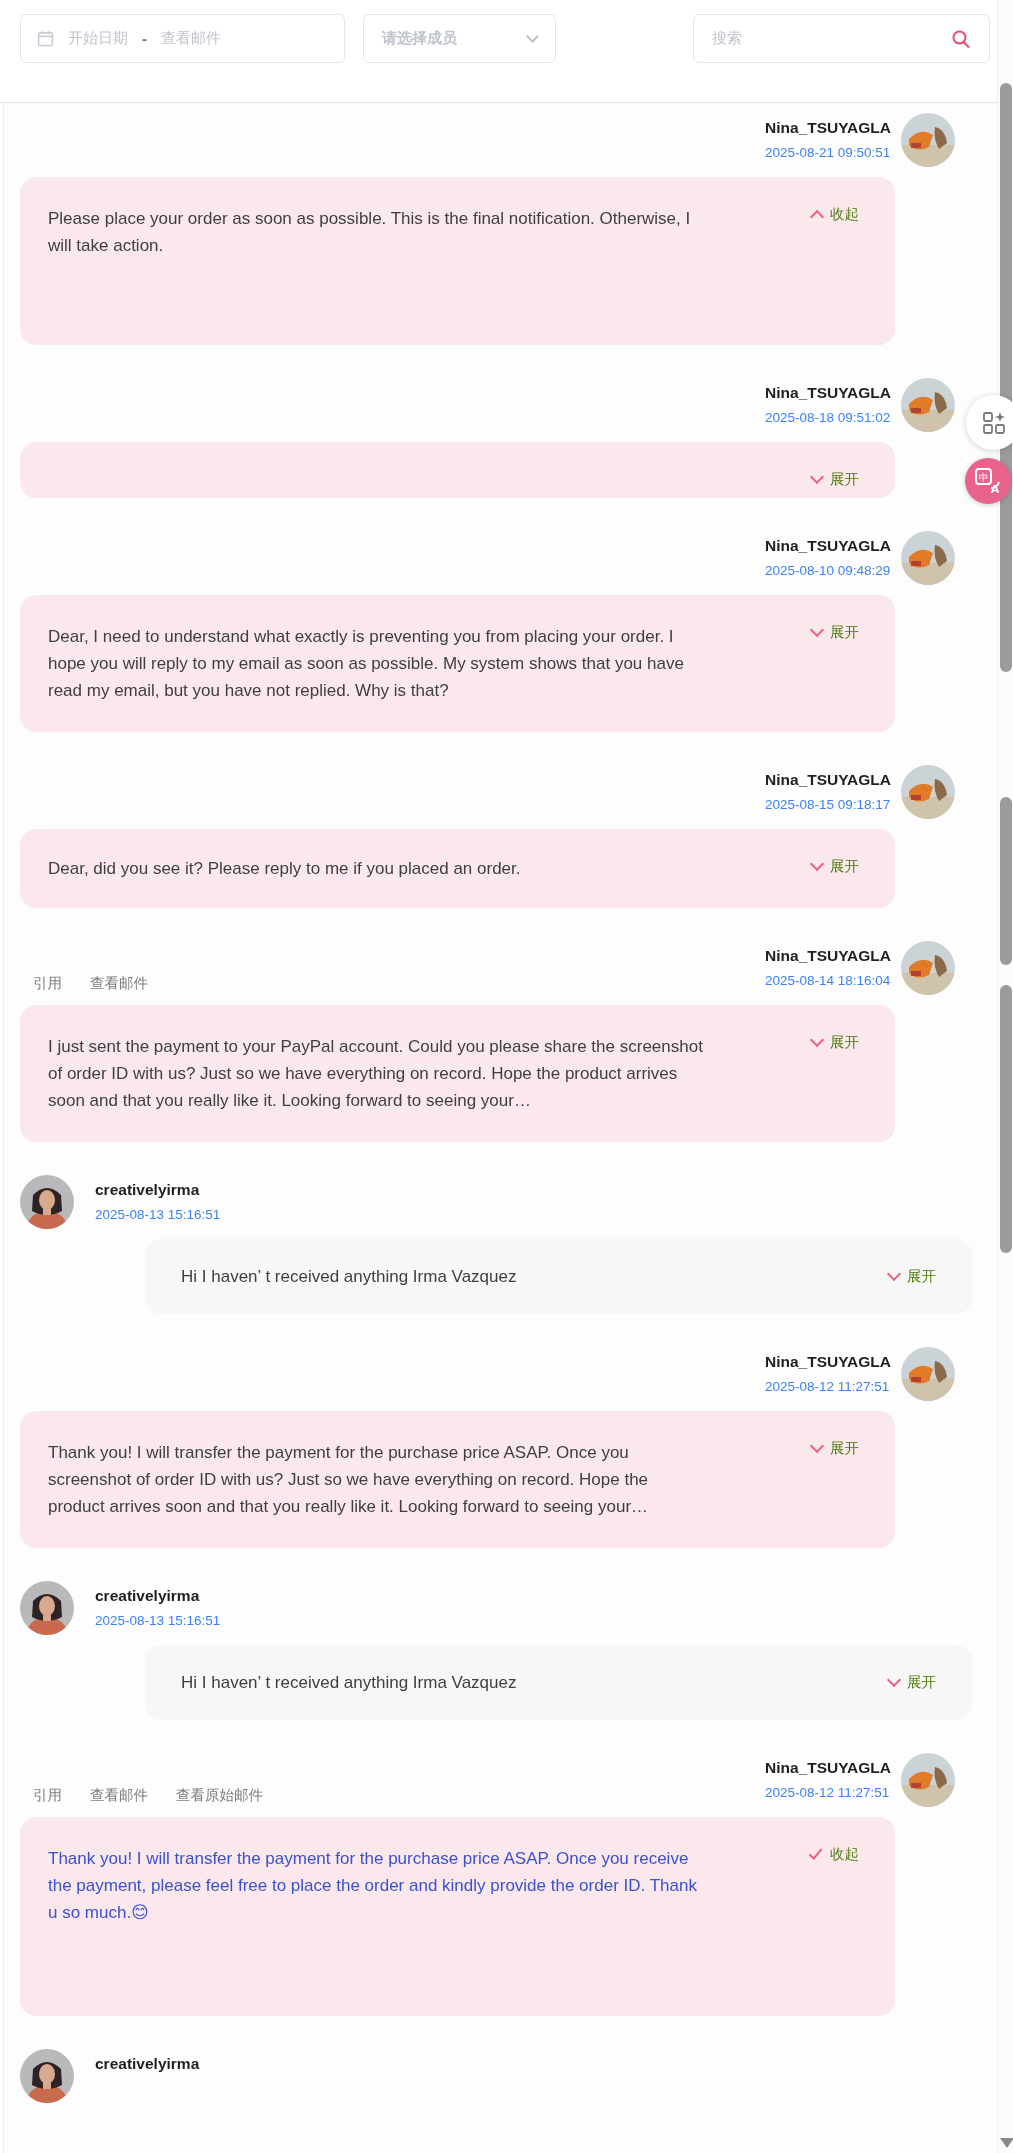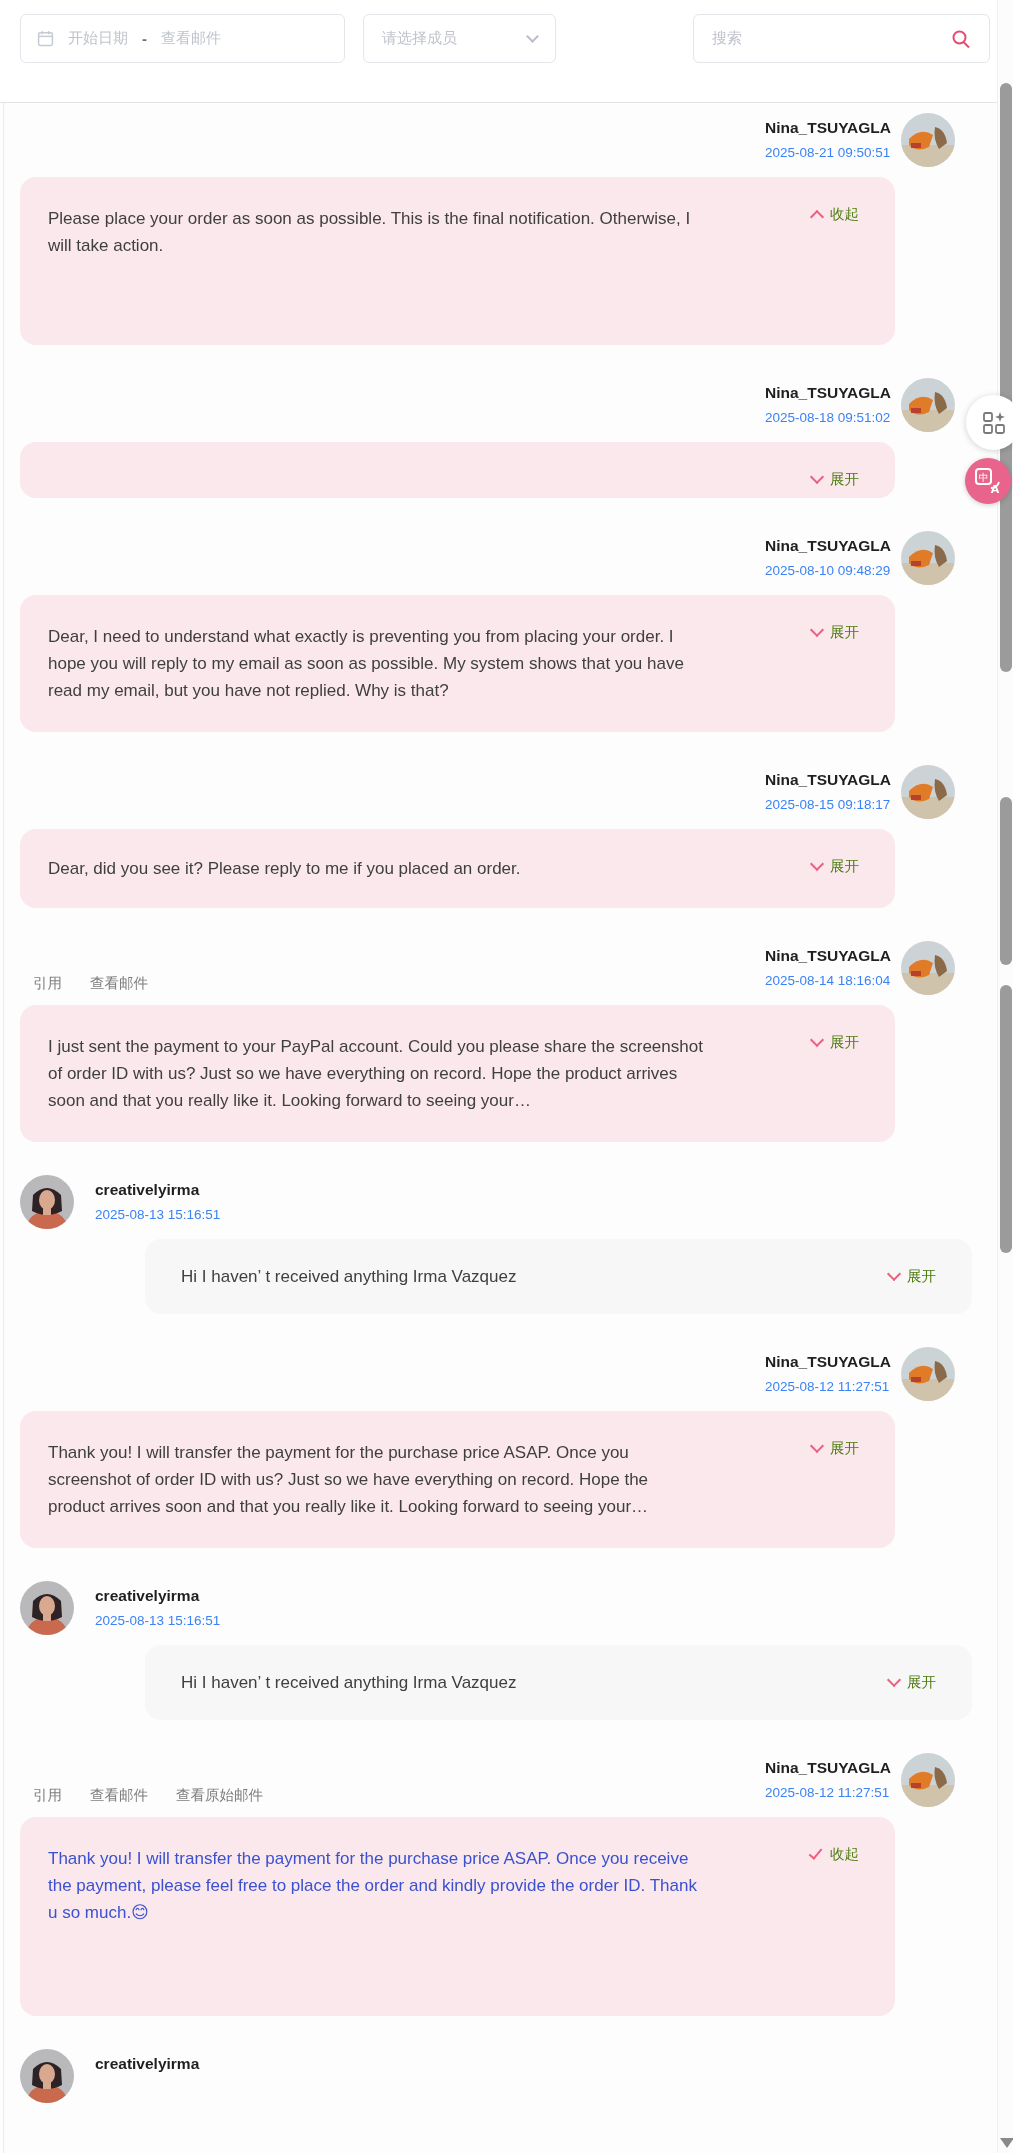--- a/index.html
+++ b/index.html
@@ -12,21 +12,21 @@
   .left-edge { position:absolute; left:3px; top:0; width:1px; height:100%; background:#ececec; }
 
   
   .toolbar { position:relative; height:103px; border-bottom:1px solid #e4e4e4; background:#fff; }
   .tb-box {
     position:absolute; top:14px; height:49px; border:1px solid #e3e6eb; border-radius:6px;
     background:#fff; display:flex; align-items:center; font-size:15px; color:#bfc3cb;
   }
   .date-box { left:20px; width:325px; padding:0 16px; gap:14px; }
   .date-sep { color:#6b7078; font-weight:bold; }
-  .member-box { left:363px; width:193px; padding:0 18px; justify-content:space-between; }
+  .member-box { left:363px; width:193px; padding:0 18px; justify-content:space-between;font-weight:bold; }
   .search-box { left:693px; width:297px; padding:0 18px; justify-content:space-between;gap:12px; }
   .ph { color:#bfc3cb; }
   .icon-cal { width:17px; height:17px; flex:0 0 auto; }
   .chev { display:inline-block; width:9px; height:9px; border-left:2px solid #b9bdc5; border-bottom:2px solid #b9bdc5; transform:rotate(-45deg); margin-top:-4px; }
 
   
   .msg-list { padding-top:10px; }
   .msg { position:relative; margin-bottom:33px; }
   .hdr { position:relative; height:54px; }
   .avatar { width:54px; height:54px; border-radius:50%; overflow:hidden; position:absolute; top:0; }

